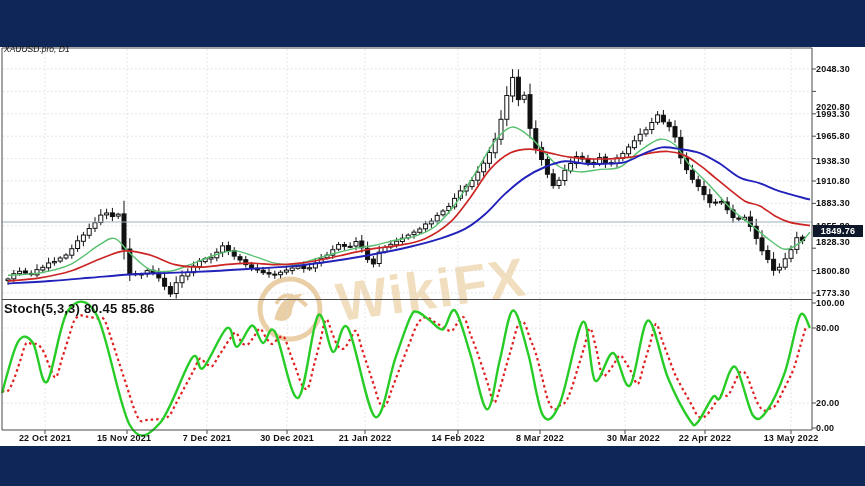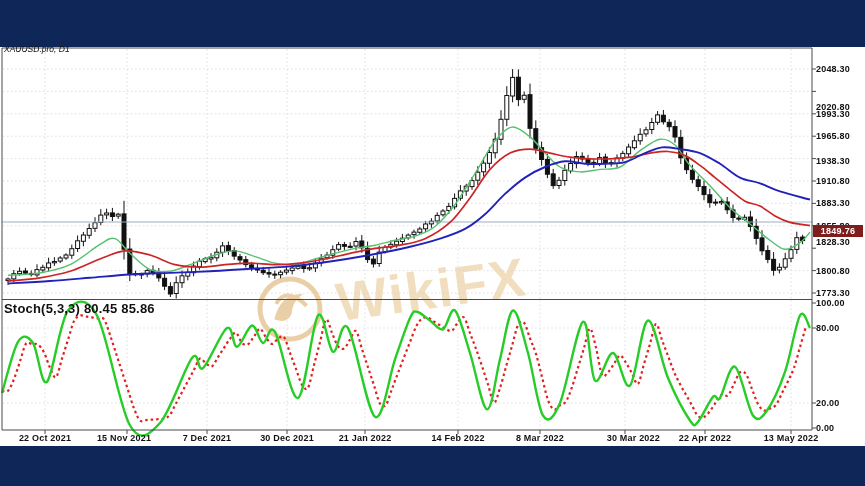--- a/index.html
+++ b/index.html
@@ -16,21 +16,21 @@
   #logo .logo-text{font-size:37px;font-weight:800;letter-spacing:.5px;margin-left:12px;
                    line-height:1;padding-top:14px;}
   #logo .one{color:#3c3c3e;} #logo .pro{color:#2e43cf;}
   .lbl{position:absolute;z-index:4;color:#111;white-space:nowrap;}
   #symbol-label{left:4px;top:44px;font-size:8.5px;font-style:italic;}
   #stoch-label{left:4px;top:301px;font-size:13px;font-weight:bold;letter-spacing:.2px;}
   .axis-lbl{font-size:9px;font-weight:bold;letter-spacing:.2px;}
   .price-lbl{left:816px;}
   .date-lbl{width:70px;text-align:center;top:433px;}
   #price-box{position:absolute;left:813px;width:50px;height:12px;z-index:5;
-             background:#7f1d1d;color:#fff;font-size:9px;font-weight:bold;
+             background:#0f172a;color:#fff;font-size:9px;font-weight:bold;
              text-align:center;line-height:12px;letter-spacing:.3px;}
 </style>
 </head>
 <body>
 
 <div id="root">
   <div id="topbar" class="navy"></div>
   <div id="bottombar" class="navy"></div>
 
   <div id="watermark">

